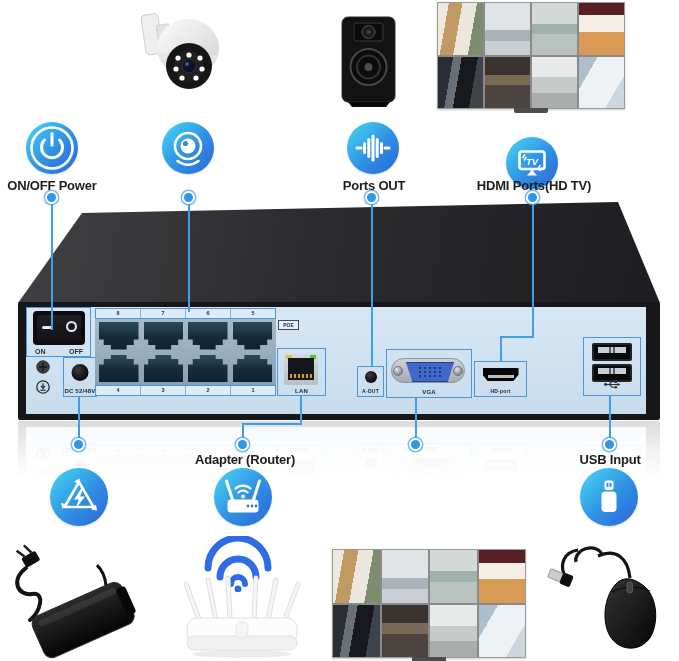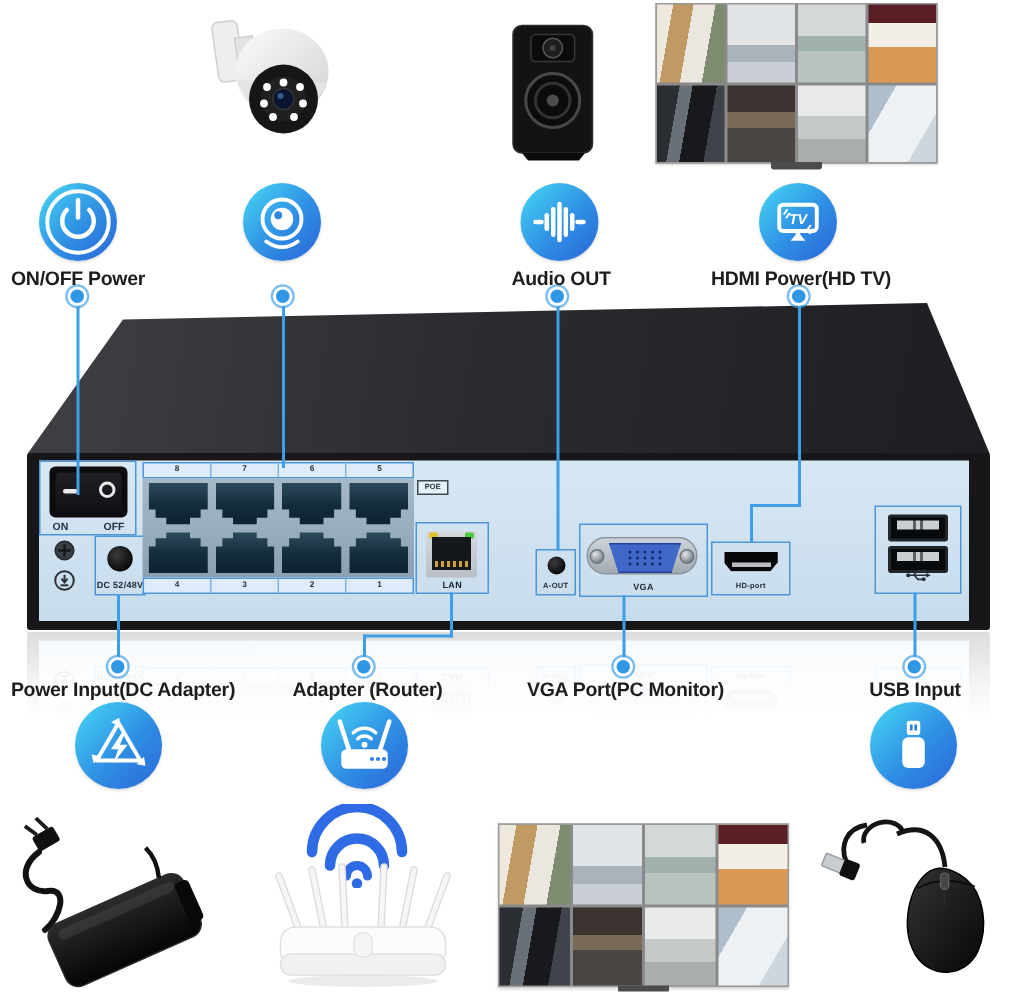--- a/index.html
+++ b/index.html
@@ -161,35 +161,35 @@
     <svg width="52" height="52" viewBox="0 0 52 52" stroke="#fff" stroke-width="3" stroke-linecap="round">
       <line x1="10" y1="26" x2="14" y2="26"></line>
       <line x1="17.5" y1="21.5" x2="17.5" y2="30.5"></line>
       <line x1="21.8" y1="17.5" x2="21.8" y2="34.5"></line>
       <line x1="26" y1="14" x2="26" y2="38"></line>
       <line x1="30.2" y1="17.5" x2="30.2" y2="34.5"></line>
       <line x1="34.5" y1="21.5" x2="34.5" y2="30.5"></line>
       <line x1="38" y1="26" x2="42" y2="26"></line>
     </svg>
   </div>
-  <div class="cicon ci-top" style="left:506px;top:122px;">
+  <div class="cicon ci-top" style="left:506px;top:137px;">
     <svg width="52" height="52" viewBox="0 0 52 52">
       <rect x="13.5" y="14.5" width="25" height="17.5" rx="2.5" fill="none" stroke="#fff" stroke-width="2.6"></rect>
       <text x="26" y="27.5" class="it" font-size="9.5" text-anchor="middle">TV</text>
       <line x1="16.5" y1="21" x2="19" y2="17.5" stroke="#fff" stroke-width="1.4"></line>
       <line x1="18" y1="23.5" x2="20.5" y2="20" stroke="#fff" stroke-width="1.4"></line>
       <line x1="32" y1="31.5" x2="34.5" y2="28" stroke="#fff" stroke-width="1.4"></line>
       <line x1="33.5" y1="34" x2="36" y2="30.5" stroke="#fff" stroke-width="1.4"></line>
       <path d="M24.5 32 h3 v2.5 l3.5 4 h-10 l3.5 -4 z" fill="#fff"></path>
     </svg>
   </div>
 
   <div class="lbl" style="left:52px;top:178px;">ON/OFF Power</div>
-  <div class="lbl" style="left:374px;top:178px;">Audio OUT</div>
-  <div class="lbl" style="left:534px;top:178px;">HDMI Power(HD TV)</div>
+  <div class="lbl" style="left:374px;top:178px;">Ports OUT</div>
+  <div class="lbl" style="left:534px;top:178px;">HDMI Ports(HD TV)</div>
 
   <div class="dot" style="left:47px;top:193px;"></div>
   <div class="dot" style="left:184px;top:193px;"></div>
   <div class="dot" style="left:367px;top:193px;"></div>
   <div class="dot" style="left:528px;top:193px;"></div>
   <div class="cline v" style="left:51px;top:203px;height:127px;"></div>
   <div class="cline v" style="left:188px;top:203px;height:109px;"></div>
   <div class="cline v" style="left:371px;top:203px;height:164px;"></div>
   <div class="cline v" style="left:532px;top:203px;height:135px;"></div>
   <div class="cline h" style="left:500px;top:336px;width:34px;"></div>
@@ -458,23 +458,21 @@
   <div class="cline v" style="left:300px;top:395px;height:30px;"></div>
   <div class="cline h" style="left:242px;top:423px;width:60px;"></div>
   <div class="cline v" style="left:242px;top:423px;height:18px;"></div>
   <div class="cline v" style="left:415px;top:397px;height:43px;"></div>
   <div class="cline v" style="left:609px;top:395px;height:45px;"></div>
   <div class="dot" style="left:74px;top:440px;"></div>
   <div class="dot" style="left:238px;top:440px;"></div>
   <div class="dot" style="left:411px;top:440px;"></div>
   <div class="dot" style="left:605px;top:440px;"></div>
 
-  <div class="lbl" style="left:82px;top:452px;">Power Input(DC Adapter)</div>
   <div class="lbl" style="left:245px;top:452px;">Adapter (Router)</div>
-  <div class="lbl" style="left:417px;top:452px;">VGA Port(PC Monitor)</div>
   <div class="lbl" style="left:610px;top:452px;">USB Input</div>
 
   <div class="cicon ci-bot" style="left:50px;top:468px;">
     <svg width="58" height="58" viewBox="0 0 58 58">
       <path d="M29 14 L43.5 39 H14.5 Z" fill="none" stroke="#fff" stroke-width="2.6" stroke-linejoin="round"></path>
       <path d="M31.5 20 L24 31.5 h4.8 L25.5 41 L35 28.5 h-5 L33.5 20 Z" fill="#fff"></path>
       <path d="M24 13.5 l5.5 -3 0.5 6 z" fill="#fff"></path>
       <path d="M46 36.5 l1 6 -6 -1 z" fill="#fff"></path>
       <path d="M12.5 41 l-1.5 -6 6 1.2 z" fill="#fff"></path>
     </svg>

